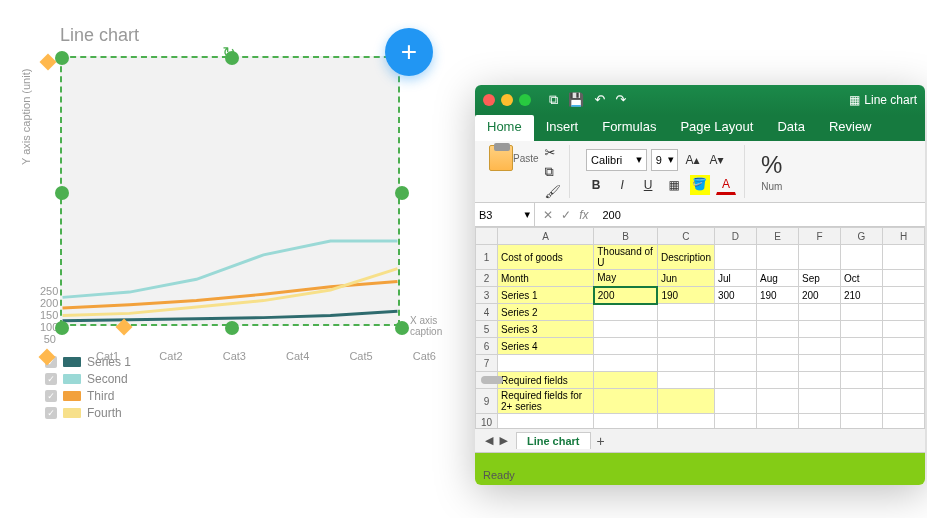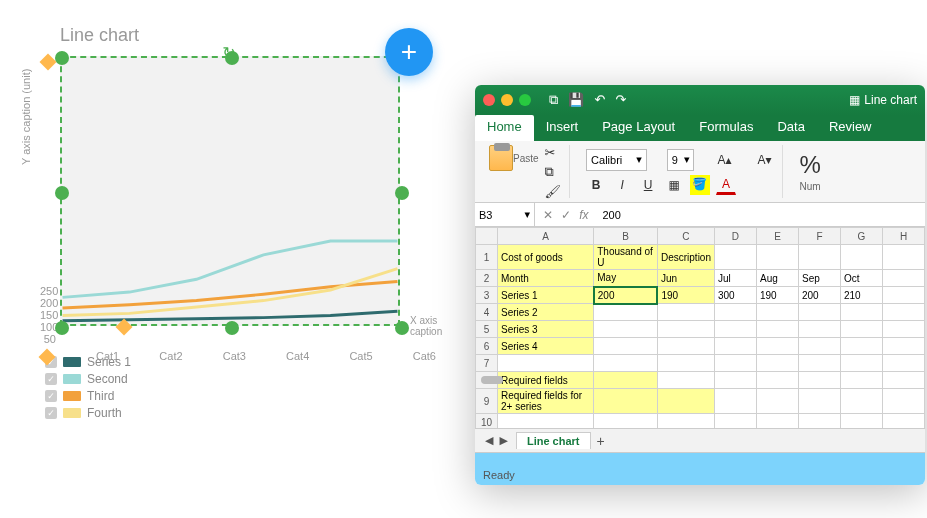--- a/index.html
+++ b/index.html
@@ -38,21 +38,21 @@
 .ribbon-tab { padding: 4px 12px; color: #fff; font-size: 13px; cursor: pointer; }
 .ribbon-tab.active { background: #fff; color: #167a3f; border-top-left-radius: 2px; border-top-right-radius: 2px; }
 
 .ribbon-content { background: #f6f6f6; border-bottom: 1px solid #ccc; height: 62px; display: flex; align-items: stretch; padding: 4px 6px; gap: 8px; }
 .ribbon-group { display: flex; flex-direction: column; align-items: center; justify-content: center; border-right: 1px solid #ddd; padding: 0 8px; }
 .ribbon-group:last-child { border-right: none; }
 .ribbon-group-label { font-size: 10px; color: #666; margin-top: 2px; }
 .paste-icon { width: 24px; height: 26px; background: linear-gradient(#ffd080,#ffb84d); border: 1px solid #cc9933; border-radius: 2px; position: relative; }
 .paste-icon:before { content:""; position:absolute; left:4px; top:-3px; width:16px; height:8px; background:#999; border-radius:2px; }
 .clip-side { display:flex; flex-direction:column; gap:4px; font-size:13px; color:#333; }
-.font-row1 { display:flex; gap:20px; align-items:center; margin-bottom:4px; }
+.font-row1 { display:flex; gap:4px; align-items:center; margin-bottom:4px; }
 .font-row2 { display:flex; gap:6px; align-items:center; }
 .font-sel { border:1px solid #bbb; background:#fff; padding:2px 4px; font-size:11px; height:22px; display:flex; align-items:center; gap:14px; }
 .icon-btn { width:20px; height:20px; display:flex; align-items:center; justify-content:center; border:1px solid transparent; cursor:pointer; font-size:12px; color:#333; }
 .align-icon { width:22px; height:18px; display:flex; flex-direction:column; gap:2px; justify-content:center; }
 .align-icon span { height:2px; background:#333; }
 .pct { font-size:24px; color:#333; }
 
 .formula-bar { display:flex; align-items:center; border-bottom:1px solid #ccc; height:24px; background:#fff; }
 .name-box { width:60px; border-right:1px solid #ccc; padding:0 4px; font-size:11px; display:flex; align-items:center; justify-content:space-between; height:100%; }
 .fb-icons { padding:0 8px; display:flex; gap:8px; color:#888; font-size:12px; }
@@ -65,21 +65,21 @@
 .sheet .rowhdr { background:#f2f2f2; text-align:center; width:22px; min-width:22px; color:#555; }
 .hl { background:#ffff99; }
 .active-cell { border:2px solid #167a3f !important; }
 
 .sheet-tabs-bar { height:24px; border-top:1px solid #ccc; background:#f2f2f2; display:flex; align-items:center; gap:6px; padding:0 8px; font-size:11px; color:#555; }
 .sheet-tab-nav { display:flex; gap:2px; }
 .sheet-tab-nav span { cursor:pointer; padding:0 2px; }
 .sheet-tab { background:#fff; border:1px solid #ccc; border-bottom:none; padding:2px 10px; color:#167a3f; font-weight:bold; }
 .add-sheet { font-size:14px; cursor:pointer; }
 
-.status-bar { height:28px; background:#7dd3fc; border-top:1px solid #ccc; font-size:11px; color:#555; padding:16px 8px; }
+.status-bar { height:28px; background:#84cc16; border-top:1px solid #ccc; font-size:11px; color:#555; padding:16px 8px; }
 
 .scroll-thumb { position:absolute; left:6px; bottom:44px; width:22px; height:8px; background:#bbb; border-radius:4px; }
 </style>
 </head>
 <body>
 
 <div class="chart-container">
   <div class="chart-title">Line chart</div>
   <div class="rotate-handle">↻</div>
   <div class="y-axis-label">Y axis caption (unit)</div>
@@ -165,22 +165,22 @@
     </div>
     <div class="titlebar-title">
       <span>▦</span>
       <span>Line chart</span>
     </div>
   </div>
 
   <div class="ribbon-tabs">
       <div class="ribbon-tab active">Home</div>
       <div class="ribbon-tab">Insert</div>
+      <div class="ribbon-tab">Formulas</div>
       <div class="ribbon-tab">Page Layout</div>
-      <div class="ribbon-tab">Formulas</div>
       <div class="ribbon-tab">Data</div>
       <div class="ribbon-tab">Review</div>
     </div>
 
   <div class="ribbon-content">
     <div class="ribbon-group">
       <div style="display:flex;gap:6px;align-items:flex-start">
         <div style="display:flex;flex-direction:row;align-items:center">
           <div class="paste-icon"></div>
           <div class="ribbon-group-label">Paste</div>

